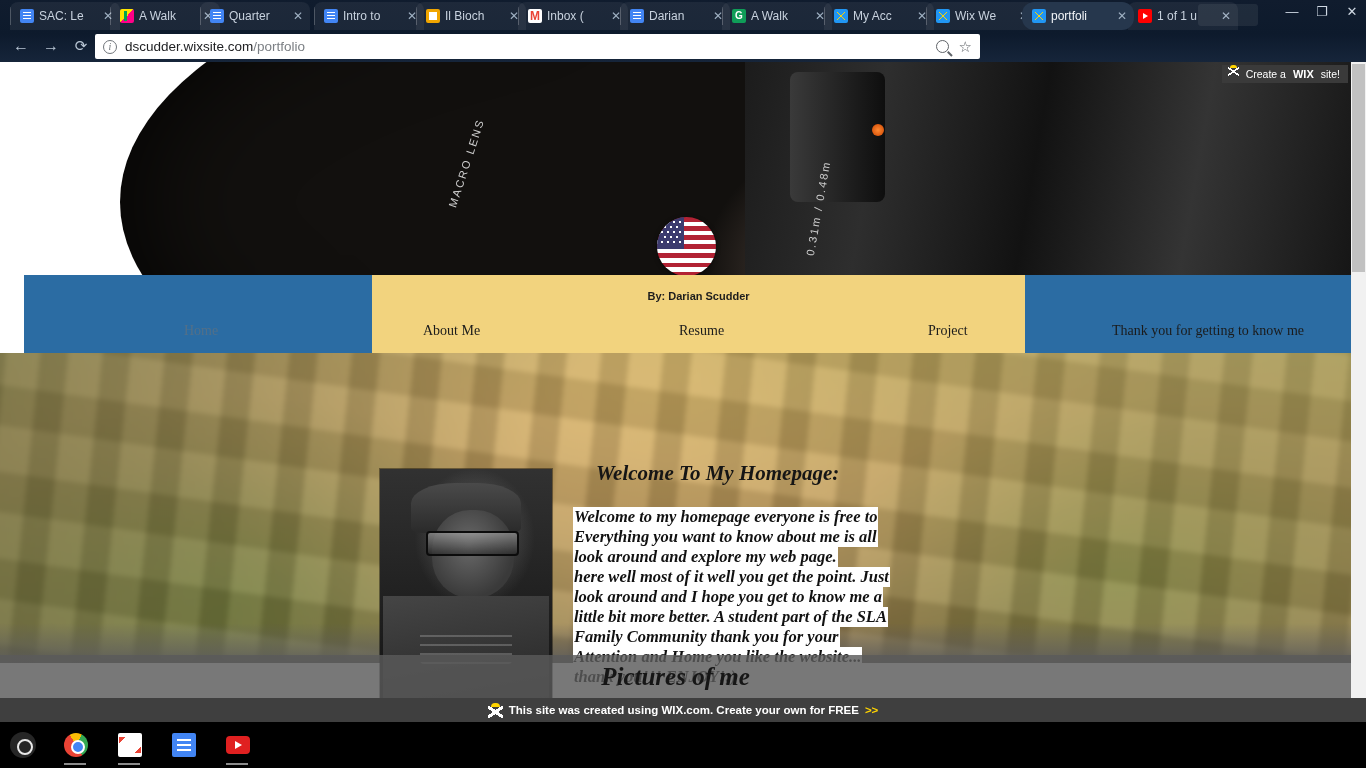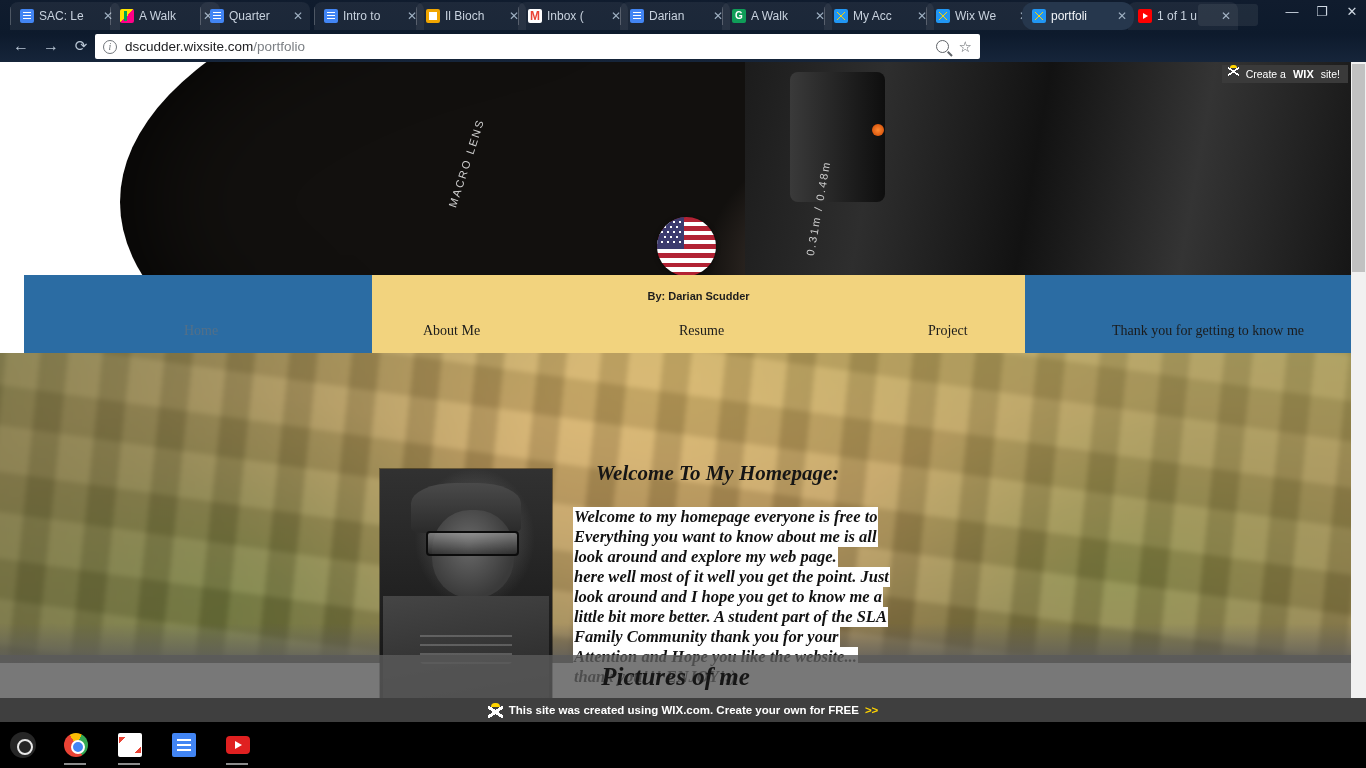--- a/index.html
+++ b/index.html
@@ -464,21 +464,21 @@
     <div class="welcome-h">Welcome To My Homepage:</div>
 
     <div class="bodytext">
       <span>Welcome to my homepage everyone is  free to</span>
       <span>Everything you want to know about me is all</span>
       <span>look around and explore my web page.</span>
       <span>here well most of it well you get the point. Just</span>
       <span>look around and I hope you get to know me a</span>
       <span>little bit more better. A student part of the SLA</span>
       <span>Family Community thank you for your</span>
-      <span>Attention and Hope you like the website...</span>
+      <span>Attention and Home you like the website...</span>
       <span>thank you!!! ENJOY!;)</span>
     </div>
 
     <div class="grayband"></div>
     <div class="pictures-h">Pictures of me</div>
 
     <div class="wix-banner">
       <span class="wixman"></span>
       <span>Create a</span>
       <b>WIX</b>

